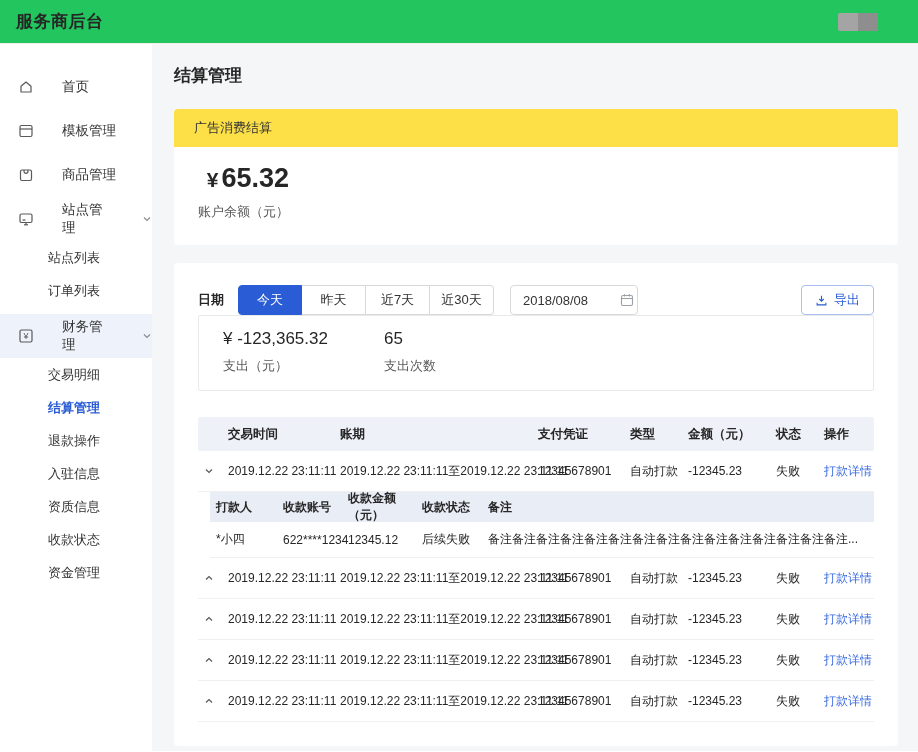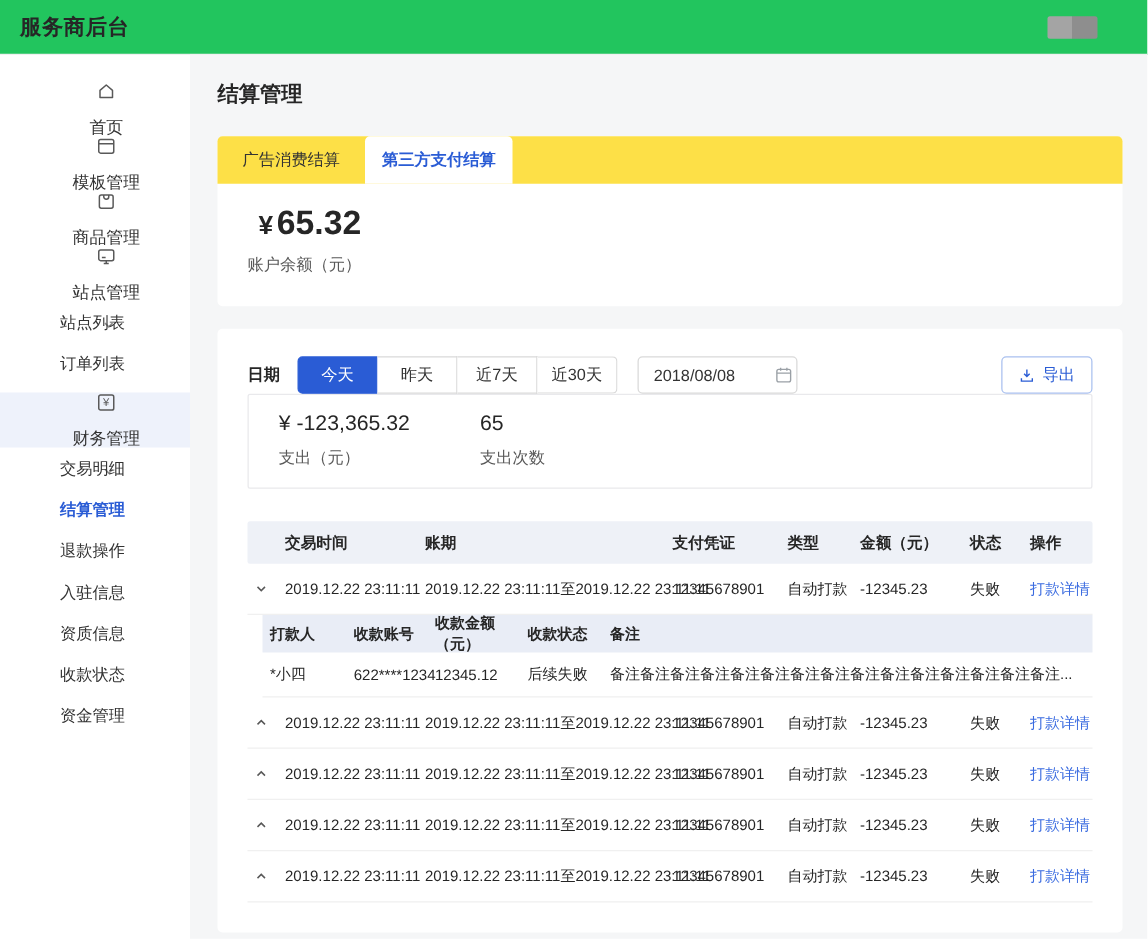--- a/index.html
+++ b/index.html
@@ -10,22 +10,22 @@
   }
   
   .topbar { height: 44px; background: #22c55e; border-bottom: 1px solid #f0f0f0;
     display: flex; align-items: center; justify-content: space-between; padding: 0 40px 0 16px; }
   .logo { font-size: 17px; font-weight: 700; letter-spacing: .5px; }
   .avatar-ph { width: 40px; height: 18px; border-radius: 2px;
     background: linear-gradient(90deg,#a4a4a4 0 50%,#8e8e8e 50% 100%); }
   
   .layout { display: flex; height: 707px; }
   .sidebar { width: 152px; background: #fff; padding-top: 21px; flex-shrink: 0; }
-  .side-item { height: 44px; display: flex; align-items: center; gap: 12px;
-    padding-left: 18px; font-size: 13.5px; color: #333; cursor: pointer; flex-direction: column; }
+  .side-item { height: 44px; display: flex; align-items: center; gap: 28px;
+    padding-left: 18px; font-size: 13.5px; color: #333; cursor: pointer; }
   .side-item.hl { background: #eef2fb; }
   .side-sub { height: 33px; display: flex; align-items: center; padding-left: 48px;
     font-size: 13px; color: #333; cursor: pointer; }
   .side-sub.active { color: #2a5cd5; font-weight: 600; }
   .grp-gap { margin-top: 7px; }
   .icon16 { width: 16px; height: 16px; flex-shrink: 0; display: inline-flex; }
   .ph-square { width: 14px; height: 14px; background: #cfcfcf; border-radius: 2px; display: inline-block; margin: 1px; }
   .side-chev { margin-left: 3px; display: inline-flex; }
   
   .main { flex: 1; background: #f5f6f7; padding: 0 20px 12px 22px; overflow: hidden; }
@@ -176,21 +176,20 @@
       <span>资金管理</span>
     </div>
   </div>
 
   <div class="main">
     <div class="page-title">结算管理</div>
 
     <div class="card">
       <div class="tabstrip">
         <div class="tab">广告消费结算</div>
-        <div class="tab active">第三方支付结算</div>
       </div>
       <div class="card1-body">
         <div class="amt-wrap">
           <div class="amt"><span class="cur">¥</span><span>65.32</span></div>
           <div class="amt-label">账户余额（元）</div>
         </div>
       </div>
     </div>
 
     <div class="card card2">

